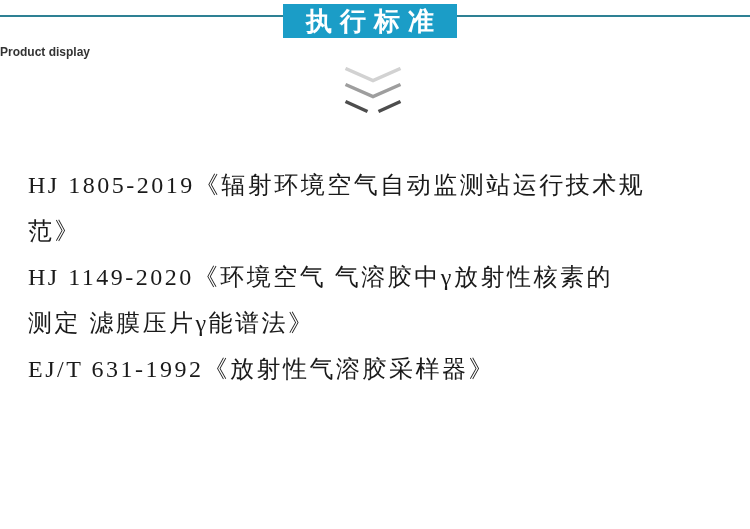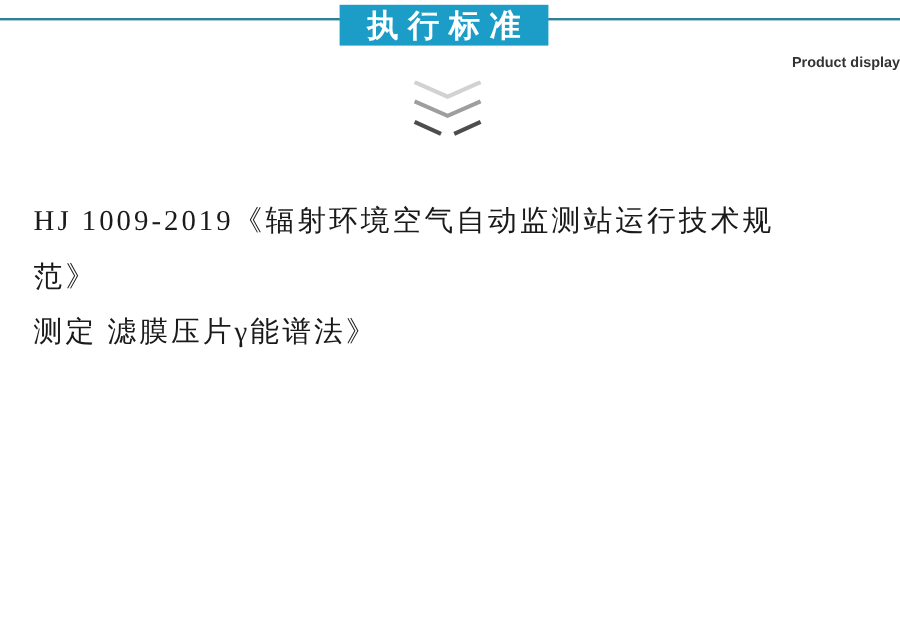--- a/index.html
+++ b/index.html
@@ -39,21 +39,21 @@
     font-weight: bold;
     letter-spacing: 8px;
     padding-left: 8px; 
     white-space: nowrap;
     line-height: 1;
   }
   .subtitle {
     position: absolute;
     top: 45px;
     left: 0; right: 0;
-    text-align: right;
+    text-align: left;
     font-size: 12px;
     font-weight: bold;
     color: #333333;
   }
   .chevrons {
     position: absolute;
     left: 344px;
     top: 67px;
     width: 58px;
     height: 50px;
@@ -89,18 +89,20 @@
 
   <div class="chevrons">
     <svg width="58" height="50" viewBox="0 0 58 50" fill="none" xmlns="http://www.w3.org/2000/svg">
       <polyline points="1.5,1.5 29,13.5 56.5,1.5" stroke="#d2d2d2" stroke-width="3.5" fill="none"></polyline>
       <polyline points="1.5,17.5 29,29.5 56.5,17.5" stroke="#9e9e9e" stroke-width="3.5" fill="none"></polyline>
       <path d="M1.5,34.5 L23.5,44.5 M34.5,44.5 L56.5,34.5" stroke="#4d4d4d" stroke-width="3.5" fill="none"></path>
     </svg>
   </div>
 
   <div class="standards">
-    <p>HJ 1009-2019《辐射环境空气自动监测站运行技术规</p>
+    <p>HJ 1805-2019《辐射环境空气自动监测站运行技术规</p>
     <p>范》</p>
+    <p>HJ 1149-2020《环境空气 气溶胶中γ放射性核素的</p>
     <p>测定 滤膜压片γ能谱法》</p>
+    <p>EJ/T 631-1992《放射性气溶胶采样器》</p>
   </div>
 
 </div>
 
 </body></html>

